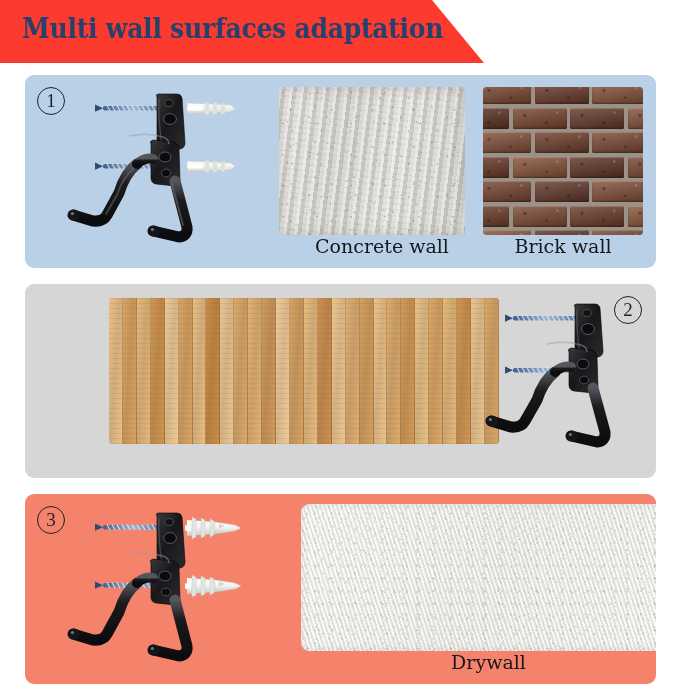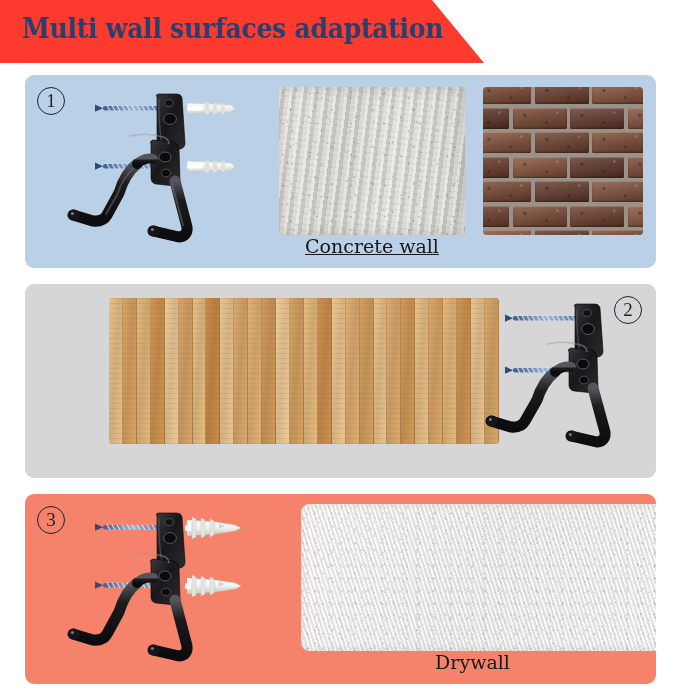--- a/index.html
+++ b/index.html
@@ -84,21 +84,21 @@
       radial-gradient(circle at 92% 58%, rgba(70,68,65,.26) 0 0.6px, transparent 1.1px),
       repeating-linear-gradient(97deg, rgba(255,255,255,.55) 0 3px, rgba(188,186,180,.35) 3px 7px, rgba(255,255,255,.30) 7px 11px),
       repeating-linear-gradient(6deg, rgba(150,148,143,.18) 0 2px, transparent 2px 6px),
       linear-gradient(100deg,#dcdad5 0%,#c9c7c1 35%,#d8d6d1 60%,#c4c2bc 100%);
     background-size:
       34px 31px, 41px 37px, 29px 33px, 46px 39px,
       37px 29px, 43px 41px, 31px 27px, 39px 35px,
       auto, auto, auto;
     box-shadow:inset 0 0 14px rgba(120,118,112,.30);
   }
-  #lbl-concrete{left:254px;top:160px;width:186px;text-decoration:underline;}
+  #lbl-concrete{left:264px;top:160px;width:186px;}
 
   
   #sw-brick{left:458px;top:12px;width:160px;height:148px;}
   .brick{
     width:100%;height:100%;
     position:relative;
     background:#9a9188;
     overflow:hidden;
   }
   .brick-row{
@@ -151,21 +151,21 @@
       radial-gradient(circle at 27% 88%, rgba(150,148,144,.24) 0 0.7px, transparent 1.2px),
       radial-gradient(circle at 70% 12%, rgba(160,158,154,.22) 0 0.6px, transparent 1.1px),
       repeating-linear-gradient(72deg, rgba(255,255,255,.60) 0 2px, rgba(208,206,202,.45) 2px 4px),
       linear-gradient(115deg,#f6f5f2 0%,#e8e7e3 50%,#f3f2ee 100%);
     background-size:
       13px 12px, 16px 15px, 11px 14px,
       17px 13px, 14px 16px, 12px 11px,
       auto, auto;
     box-shadow:inset 0 0 10px rgba(160,158,152,.22);
   }
-  #lbl-drywall{left:260px;top:157px;width:375px;}
+  #lbl-drywall{left:276px;top:157px;width:375px;}
 
   
   .hook-assembly{position:absolute;}
   #hook-1{left:34px;top:14px;width:220px;height:170px;}
   #hook-2{left:446px;top:18px;width:176px;height:160px;}
   #hook-3{left:34px;top:14px;width:220px;height:170px;}
   .hook-svg{width:100%;height:100%;display:block;}
 </style>
 </head>
 <body>
@@ -329,20 +329,21 @@
           <div class="brick-unit" style="background-color: rgb(109, 61, 43);"></div>
           <div class="brick-unit" style="background-color: rgb(138, 84, 58);"></div>
         </div>
         <div class="brick-row" style="top: 143px; left: -6px;">
           <div class="brick-unit" style="background-color: rgb(138, 84, 58);"></div>
           <div class="brick-unit" style="background-color: rgb(95, 53, 38);"></div>
           <div class="brick-unit" style="background-color: rgb(122, 70, 49);"></div>
         </div>
       </div>
   </div>
+  <div class="swatch-label" id="lbl-brick">Brick wall</div>
 </div>
 
 <div class="panel" id="panel-2">
 
   <div class="step-num" id="step-2">2</div>
 
   <div class="swatch" id="sw-wood">
     <div class="wood" id="wood-host">
         <div class="plank" style="background: linear-gradient(94deg, rgb(232, 192, 138) 0%, rgba(0, 0, 0, 0.1) 48%, rgb(232, 192, 138) 100%) rgb(232, 192, 138);"></div>
         <div class="plank" style="background: linear-gradient(94deg, rgb(217, 163, 98) 0%, rgba(0, 0, 0, 0.1) 48%, rgb(217, 163, 98) 100%) rgb(217, 163, 98);"></div>

